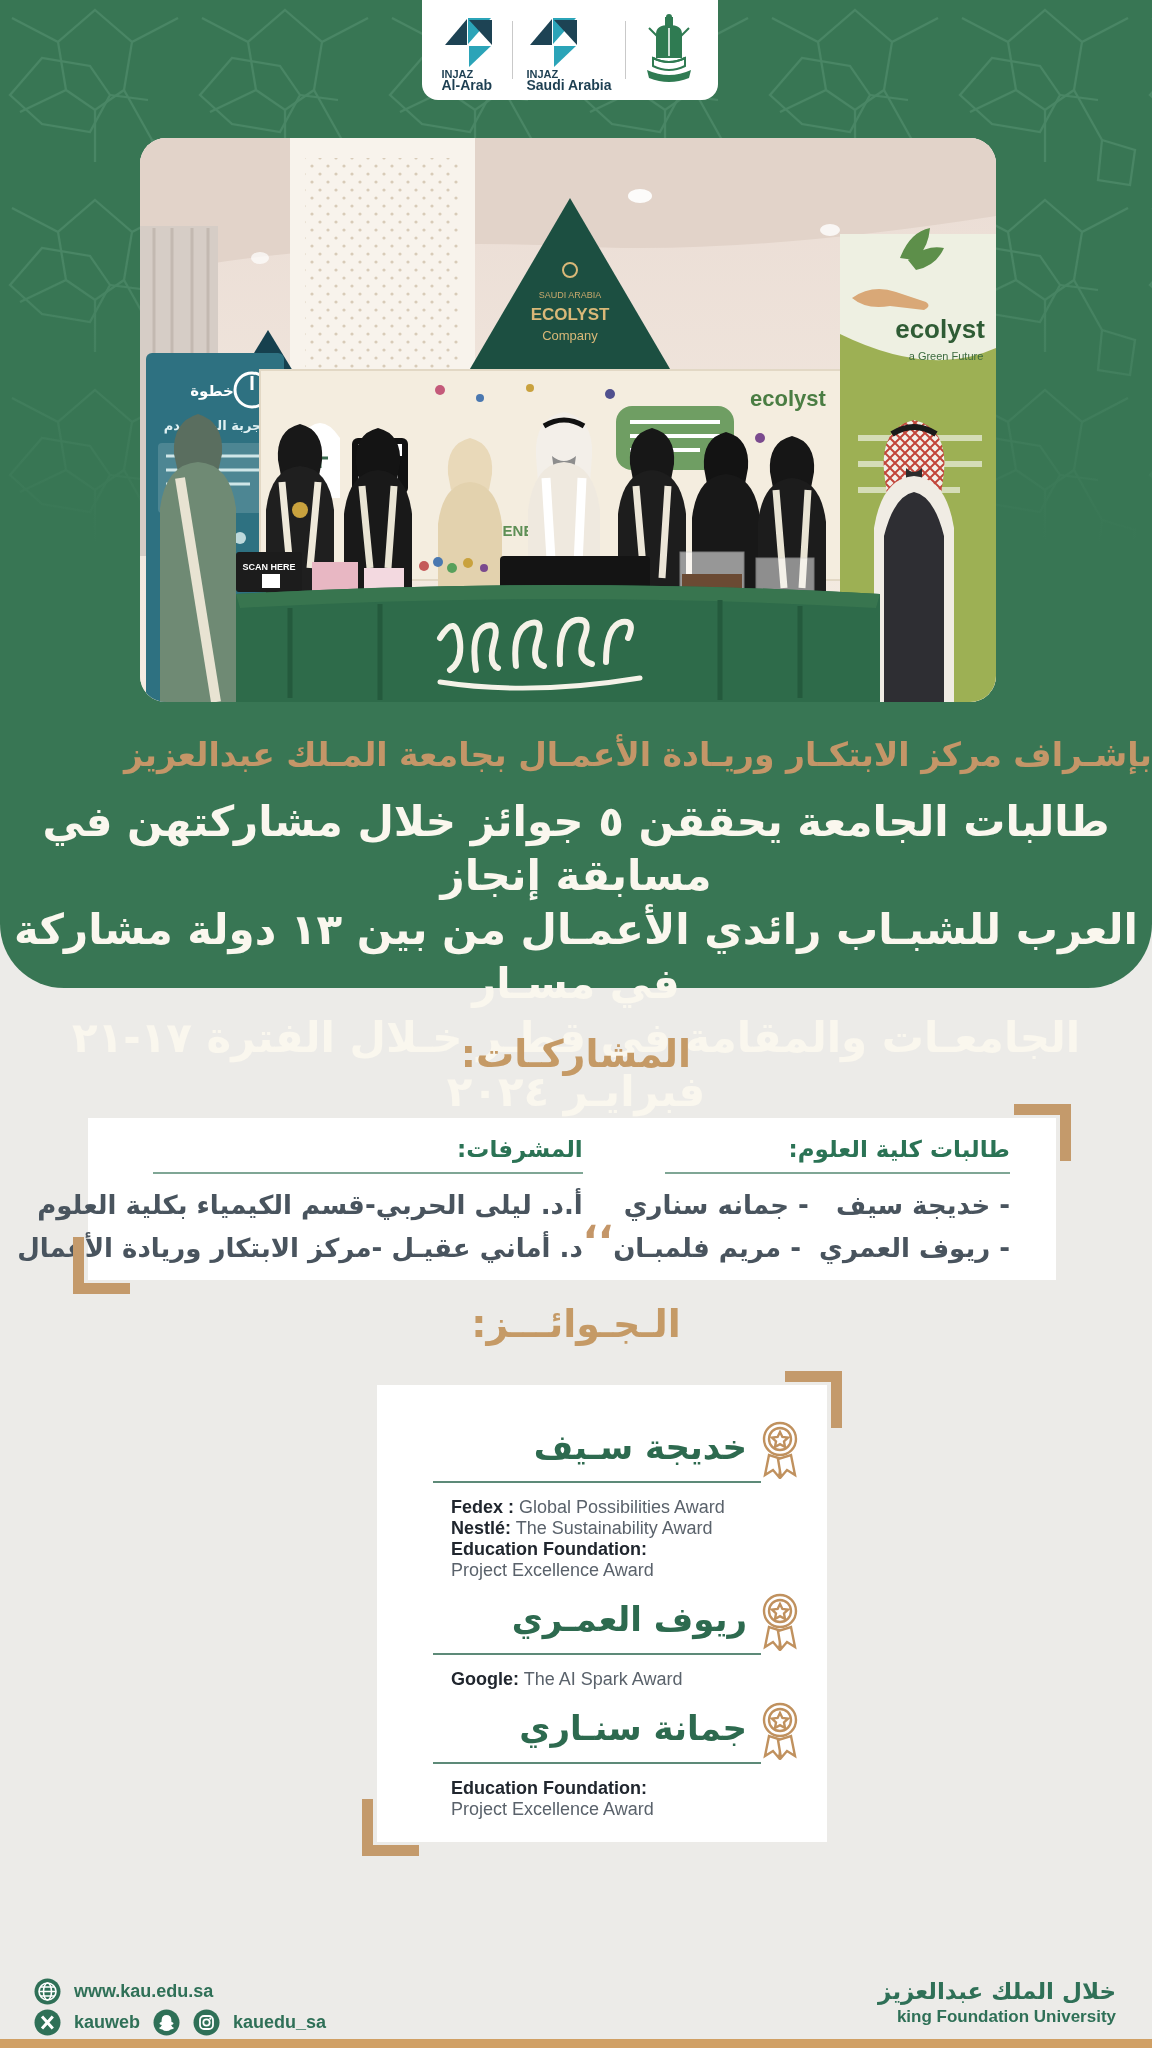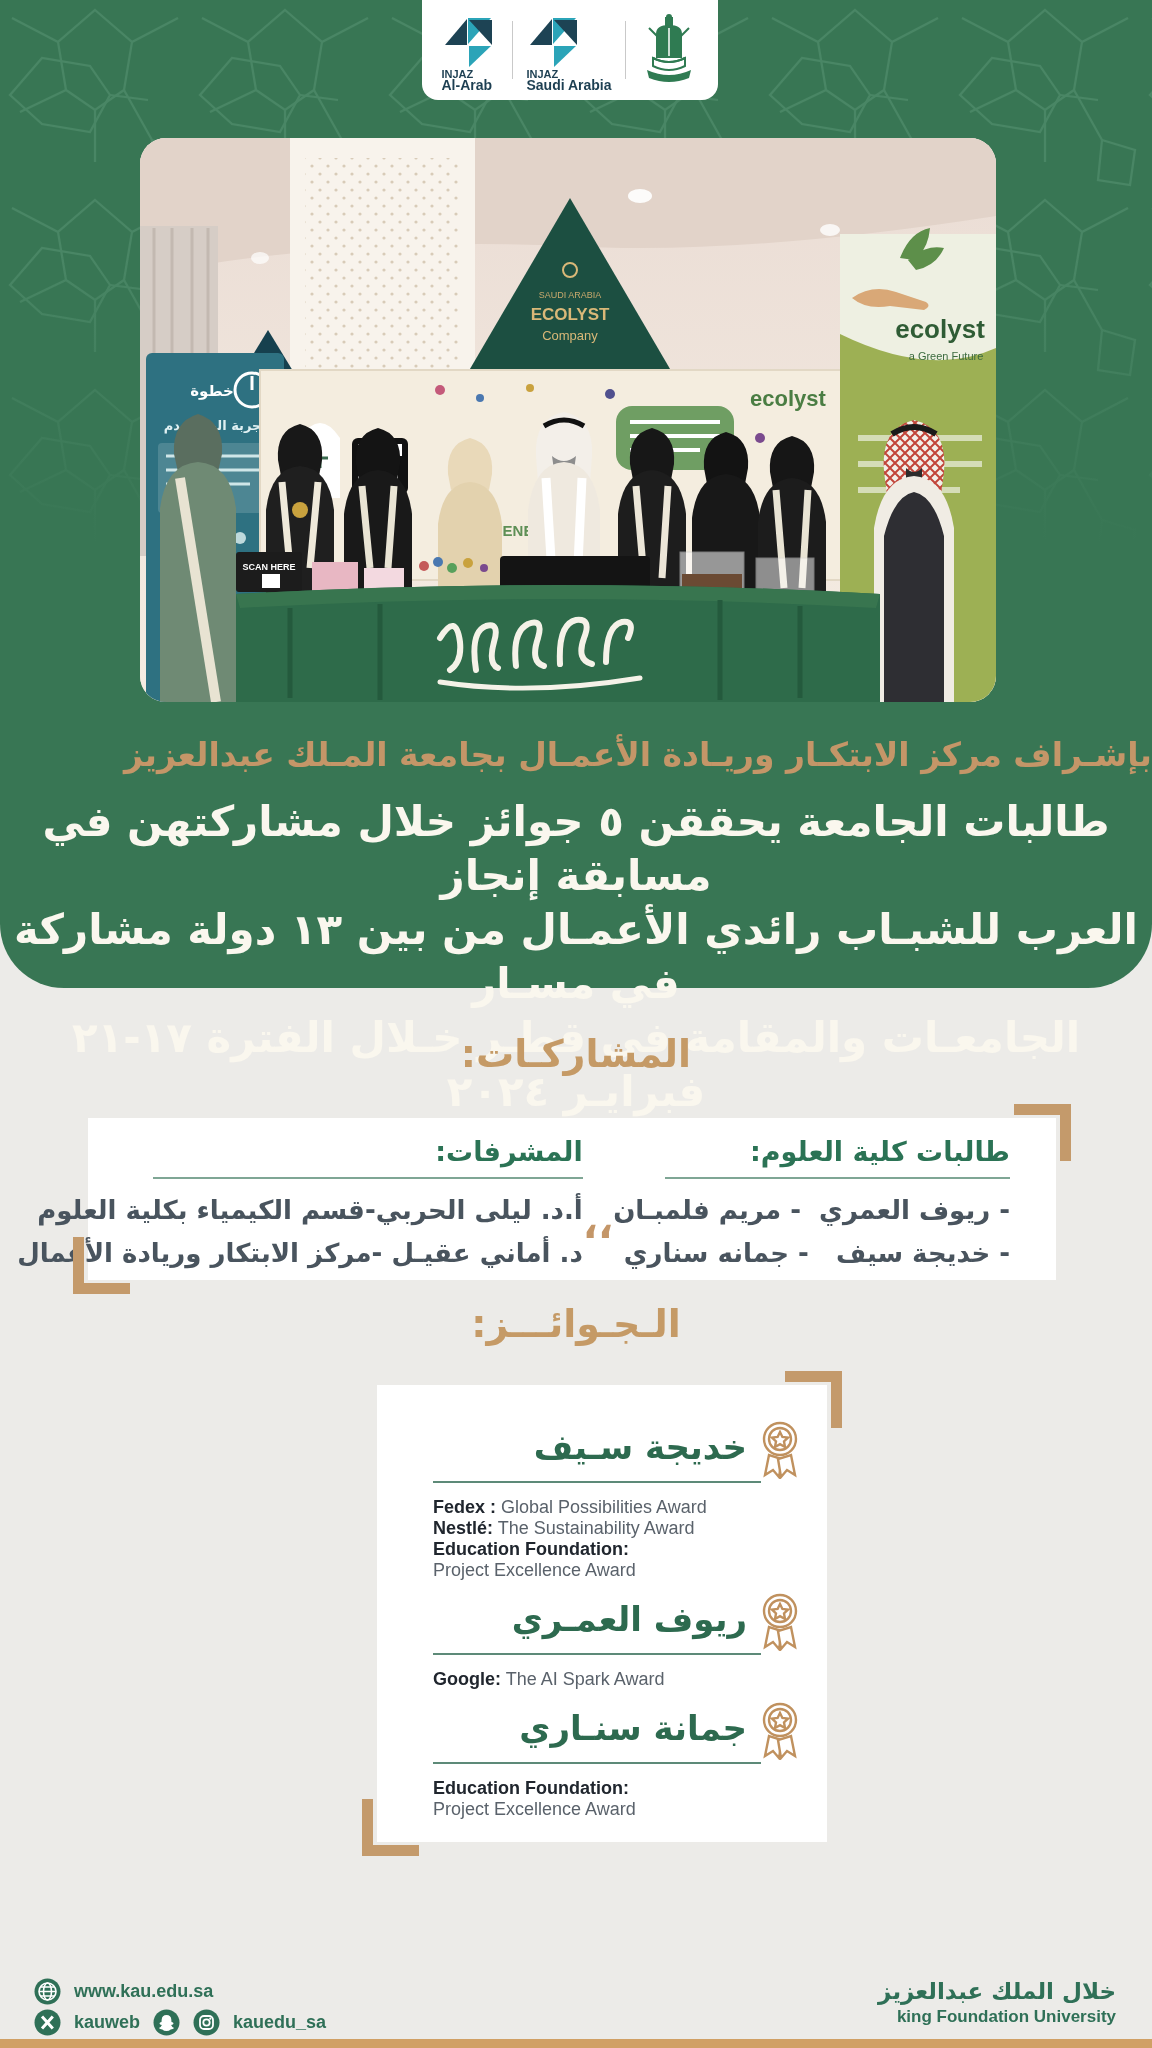--- a/index.html
+++ b/index.html
@@ -30,31 +30,31 @@
   
   .section-title{position:absolute;left:0;width:1152px;text-align:center;direction:rtl;
                  font-size:38px;font-weight:700;color:#c59a66;}
   
   .bracket{position:absolute;width:46px;height:46px;}
   .br-tr{top:-14px;right:-15px;border-top:11px solid #c49a6b;border-right:11px solid #c49a6b;}
   .br-bl{bottom:-14px;left:-15px;border-bottom:11px solid #c49a6b;border-left:11px solid #c49a6b;}
   .pcard{position:absolute;left:88px;top:1118px;width:968px;height:162px;background:#ffffff;
          box-sizing:border-box;direction:rtl;display:flex;padding:18px 46px 0 36px;}
   .pcol{flex:1;}
-  .pcol-title{font-size:27px;font-weight:700;color:#2b7355;}
+  .pcol-title{font-size:23px;font-weight:700;color:#2b7355;}
   .pcol-rule{border-top:2px solid #7fa695;margin:10px 0 10px 0;}
   .pcol-line{font-size:26px;font-weight:700;color:#49545e;line-height:43px;white-space:pre;}
   .pquote{width:54px;text-align:center;font-size:40px;font-weight:700;color:#c49668;
           padding-top:78px;line-height:20px;}
   .acard{position:absolute;left:377px;top:1385px;width:450px;height:457px;background:#ffffff;
          box-sizing:border-box;padding:30px 22px 0 22px;}
   .winner-head{display:flex;justify-content:flex-end;align-items:center;gap:8px;direction:ltr;}
   .winner-name{font-size:34px;font-weight:700;color:#2d6a4f;direction:rtl;}
   .winner-rule{border-top:2px solid #5d8a78;margin:2px 44px 14px 34px;}
-  .award-lines{margin:0 0 6px 34px;font-family:"Liberation Sans",sans-serif;}
+  .award-lines{margin:0 0 6px 52px;font-family:"Liberation Sans",sans-serif;}
   .award-line{font-size:18px;line-height:21px;color:#5a626b;}
   .award-brand{font-weight:700;color:#20262e;}
   
   .footer-left{position:absolute;left:34px;top:1976px;}
   .f-row{display:flex;align-items:center;gap:13px;height:31px;}
   .f-text{font-family:"Liberation Sans",sans-serif;font-weight:700;font-size:18px;color:#2f7057;}
   .footer-right{position:absolute;right:36px;top:1976px;text-align:right;}
   .uni-ar{font-size:23px;font-weight:700;color:#2f7057;direction:rtl;line-height:30px;}
   .uni-en{font-family:"Liberation Sans",sans-serif;font-size:17px;font-weight:700;color:#2f7057;line-height:22px;}
   .bottom-bar{position:absolute;left:0;bottom:0;width:1152px;height:9px;background:#d0a065;}
@@ -293,22 +293,22 @@
   </div>
 
   <div class="section-title" style="top:1032px">المشاركـات:</div>
 
   <div class="pcard">
     <div class="bracket br-tr"></div>
     <div class="bracket br-bl"></div>
     <div class="pcol">
       <div class="pcol-title">طالبات كلية العلوم:</div>
       <div class="pcol-rule" style="width:345px"></div>
+      <div class="pcol-line">- خديجة سيف   - جمانه سناري</div>
       <div class="pcol-line">- ريوف العمري  - مريم فلمبـان</div>
-      <div class="pcol-line">- خديجة سيف   - جمانه سناري</div>
     </div>
     <div class="pquote">،،</div>
     <div class="pcol">
       <div class="pcol-title">المشرفات:</div>
       <div class="pcol-rule" style="width:430px"></div>
       <div class="pcol-line">أ.د. ليلى الحربي-قسم الكيمياء بكلية العلوم</div>
       <div class="pcol-line">د. أماني عقيـل -مركز الابتكار وريادة الأعمال</div>
     </div>
   </div>
 

